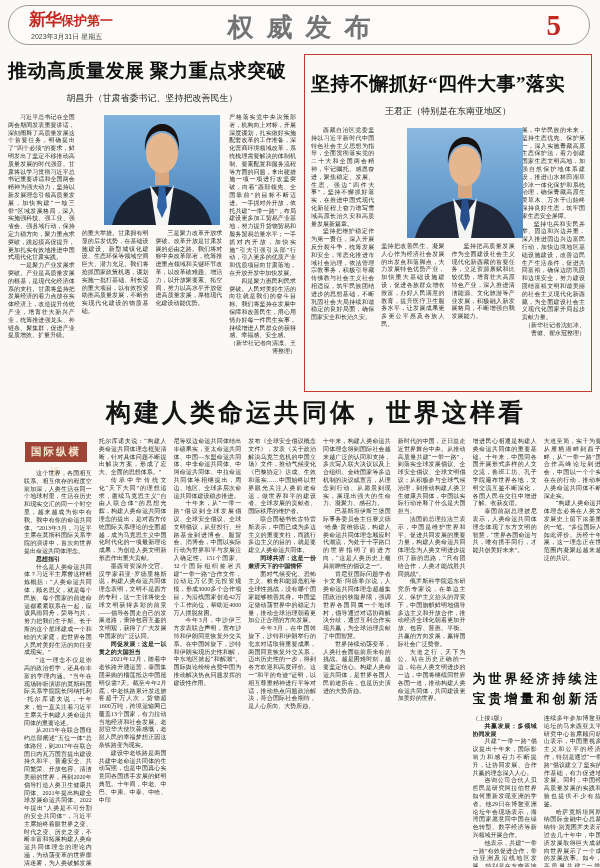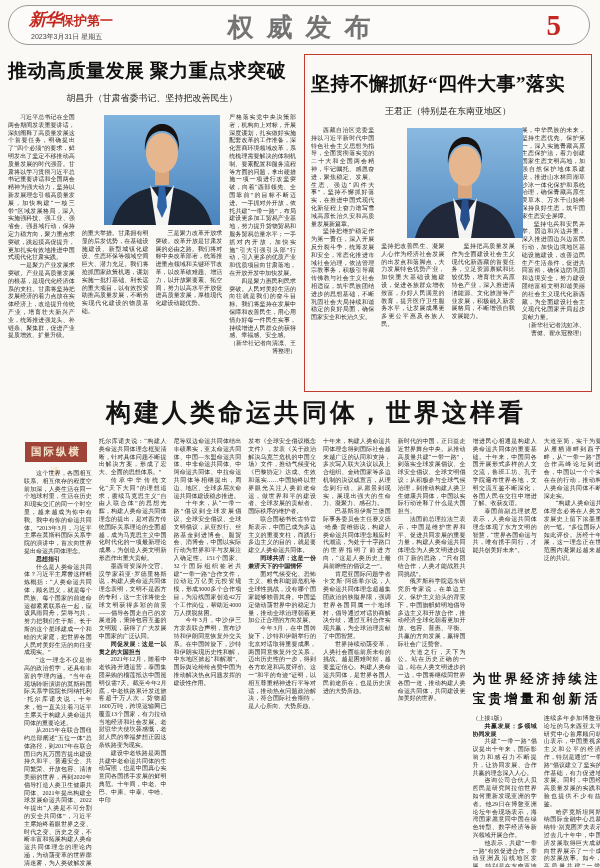--- a/index.html
+++ b/index.html
@@ -2,21 +2,21 @@
 <html><head>
 <meta charset="utf-8">
 <style>
   html,body{margin:0;padding:0;background:#e8e6e0;}
   .page{position:relative;width:600px;height:868px;margin:0 auto;background:#faf9f6;
         font-family:"Liberation Serif","DejaVu Serif",serif;color:#222;overflow:hidden;}
   
   .masthead{position:absolute;left:8px;top:5px;width:582px;height:40px;border:1px solid #9a9a98;
             border-radius:21px;background:#fcfbf9;box-sizing:border-box;}
   .logo{position:absolute;left:20px;top:5px;line-height:1;}
-  .logo-script{font-style:italic;font-weight:bold;font-size:17px;color:#c4271f;letter-spacing:-1px;}
+  .logo-script{font-weight:bold;font-size:17px;color:#c4271f;letter-spacing:-1px;}
   .logo-rest{font-weight:bold;font-size:13px;color:#c4271f;}
   .mh-date{position:absolute;left:22px;top:26px;font-size:7px;color:#444;font-family:"Liberation Sans",sans-serif;}
   .section-title{position:absolute;left:50%;top:4px;transform:translateX(-50%);
                  font-size:26px;font-weight:bold;color:#737373;letter-spacing:13px;white-space:nowrap;text-indent:13px;}
   .page-num{position:absolute;right:28px;top:3px;font-size:29px;font-weight:bold;color:#c4271f;}
   
   .articles{position:absolute;left:8px;top:54px;width:584px;height:338px;display:flex;gap:8px;}
   .art{width:288px;box-sizing:border-box;position:relative;}
   .art-right{border:1.5px solid #c23b2e;padding:12px 6px 4px 6px;}
   .art-headline{text-align:left;font-size:19px;font-weight:bold;color:#101010;letter-spacing:0.5px;

